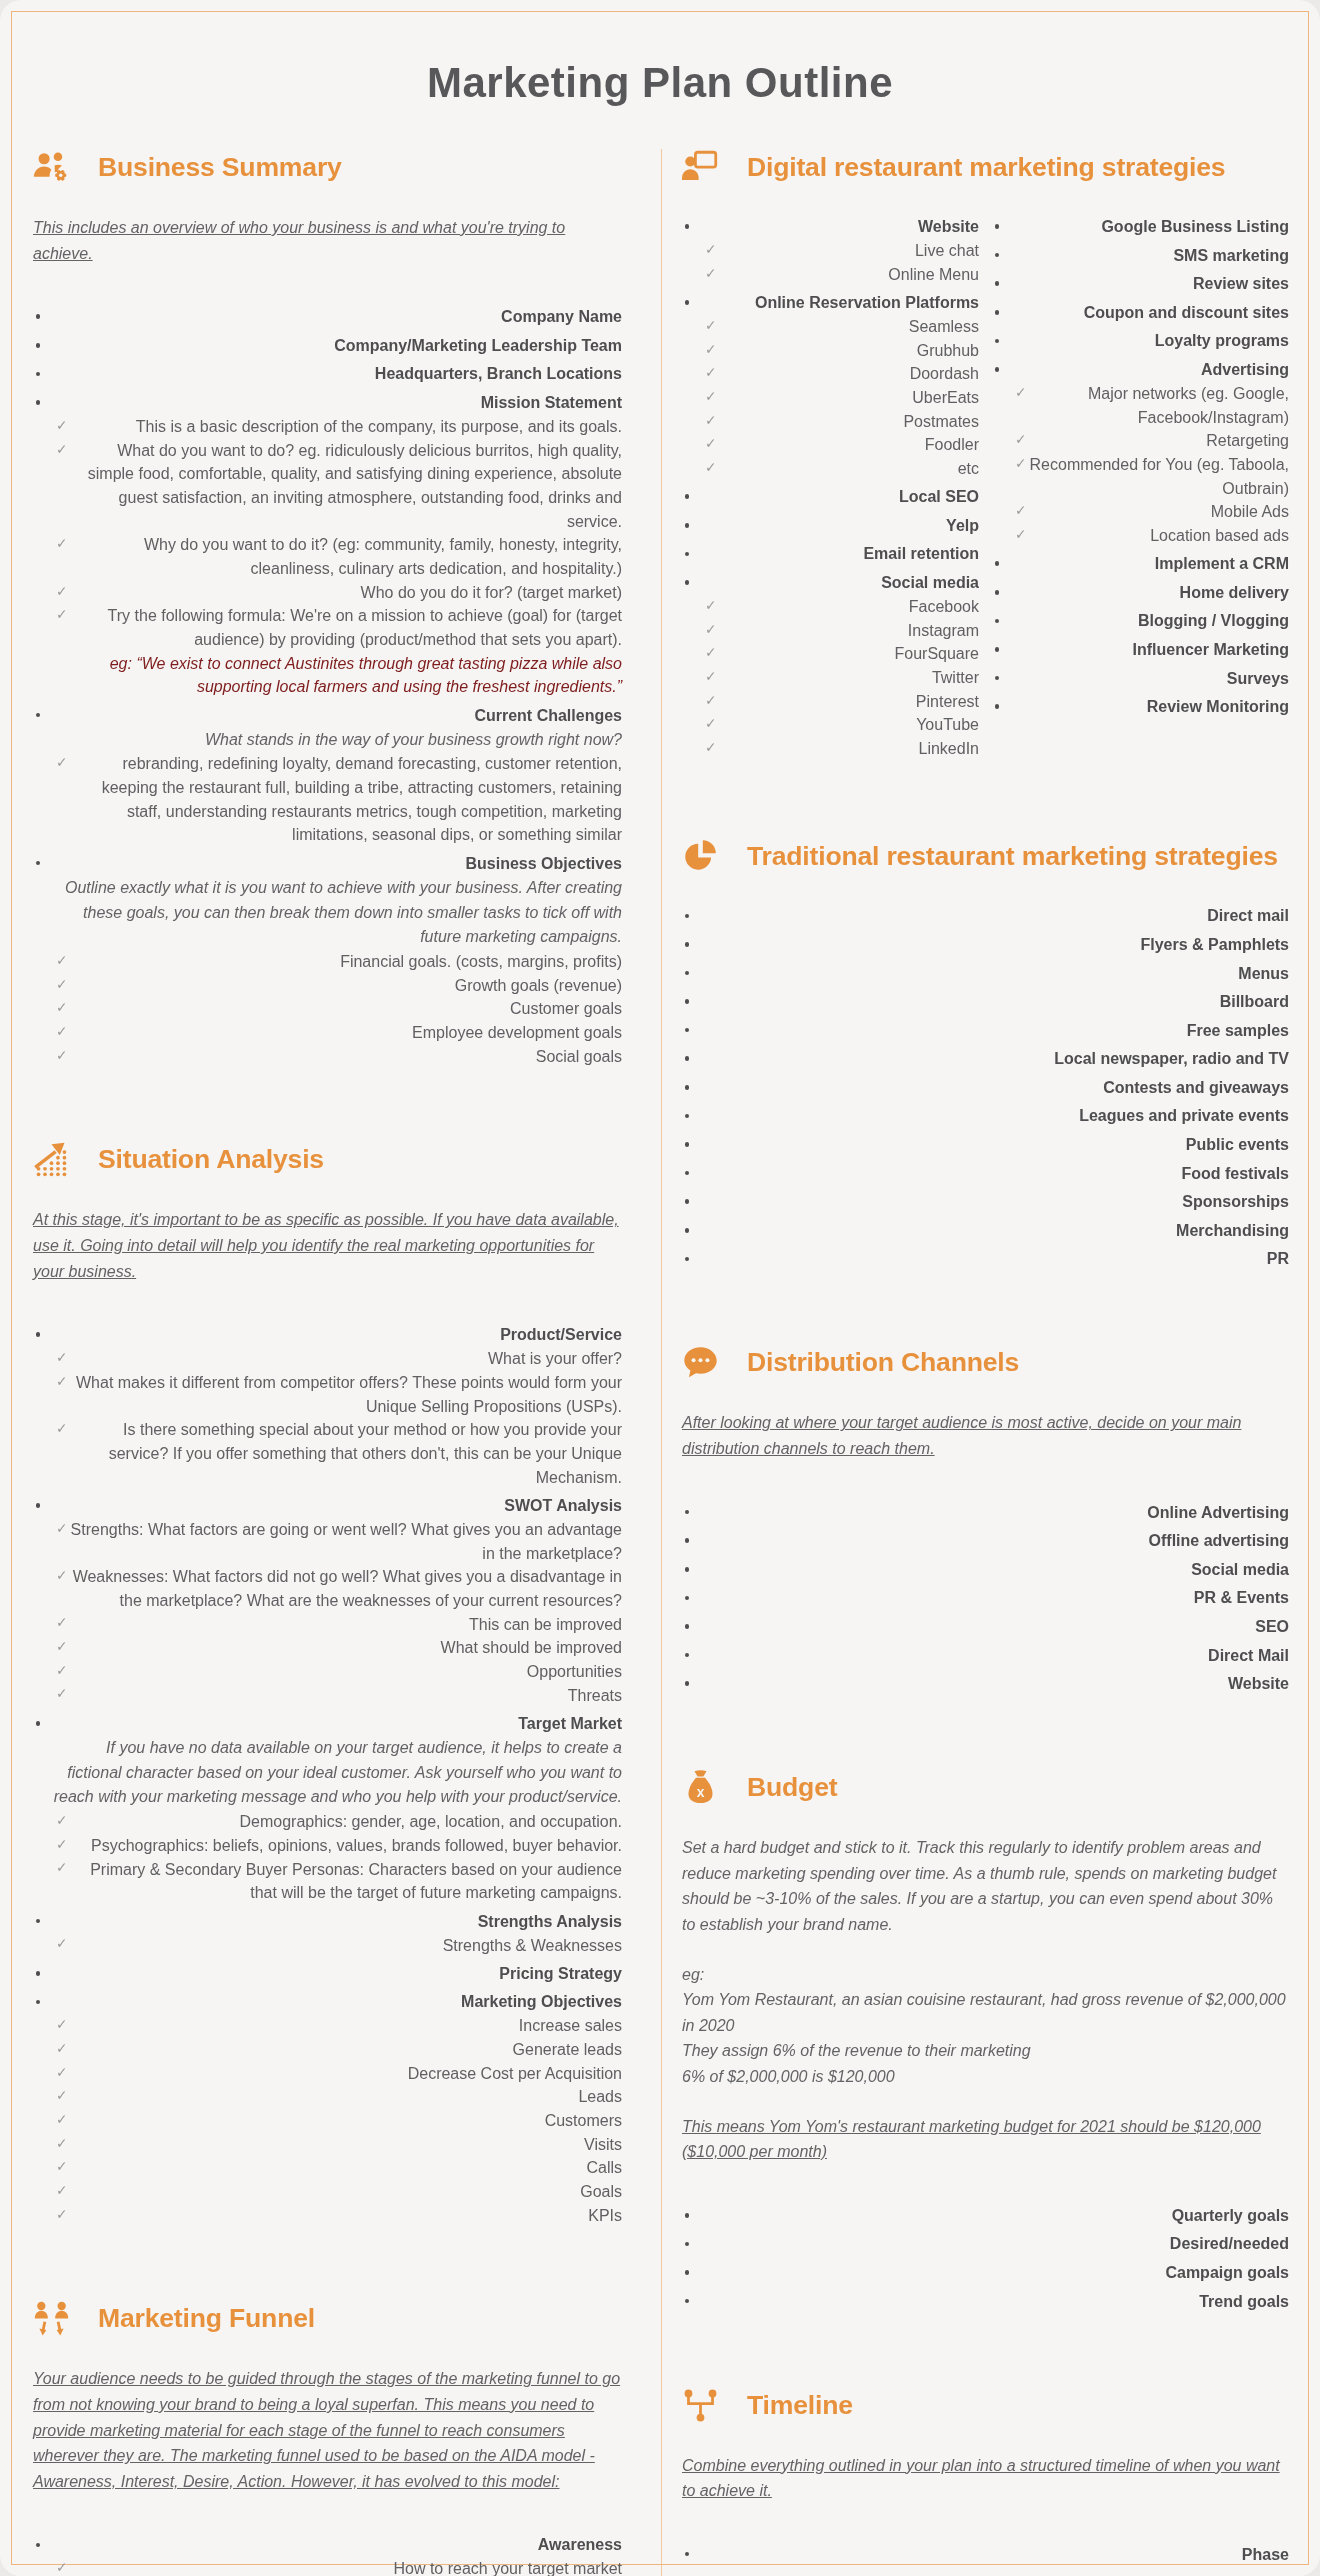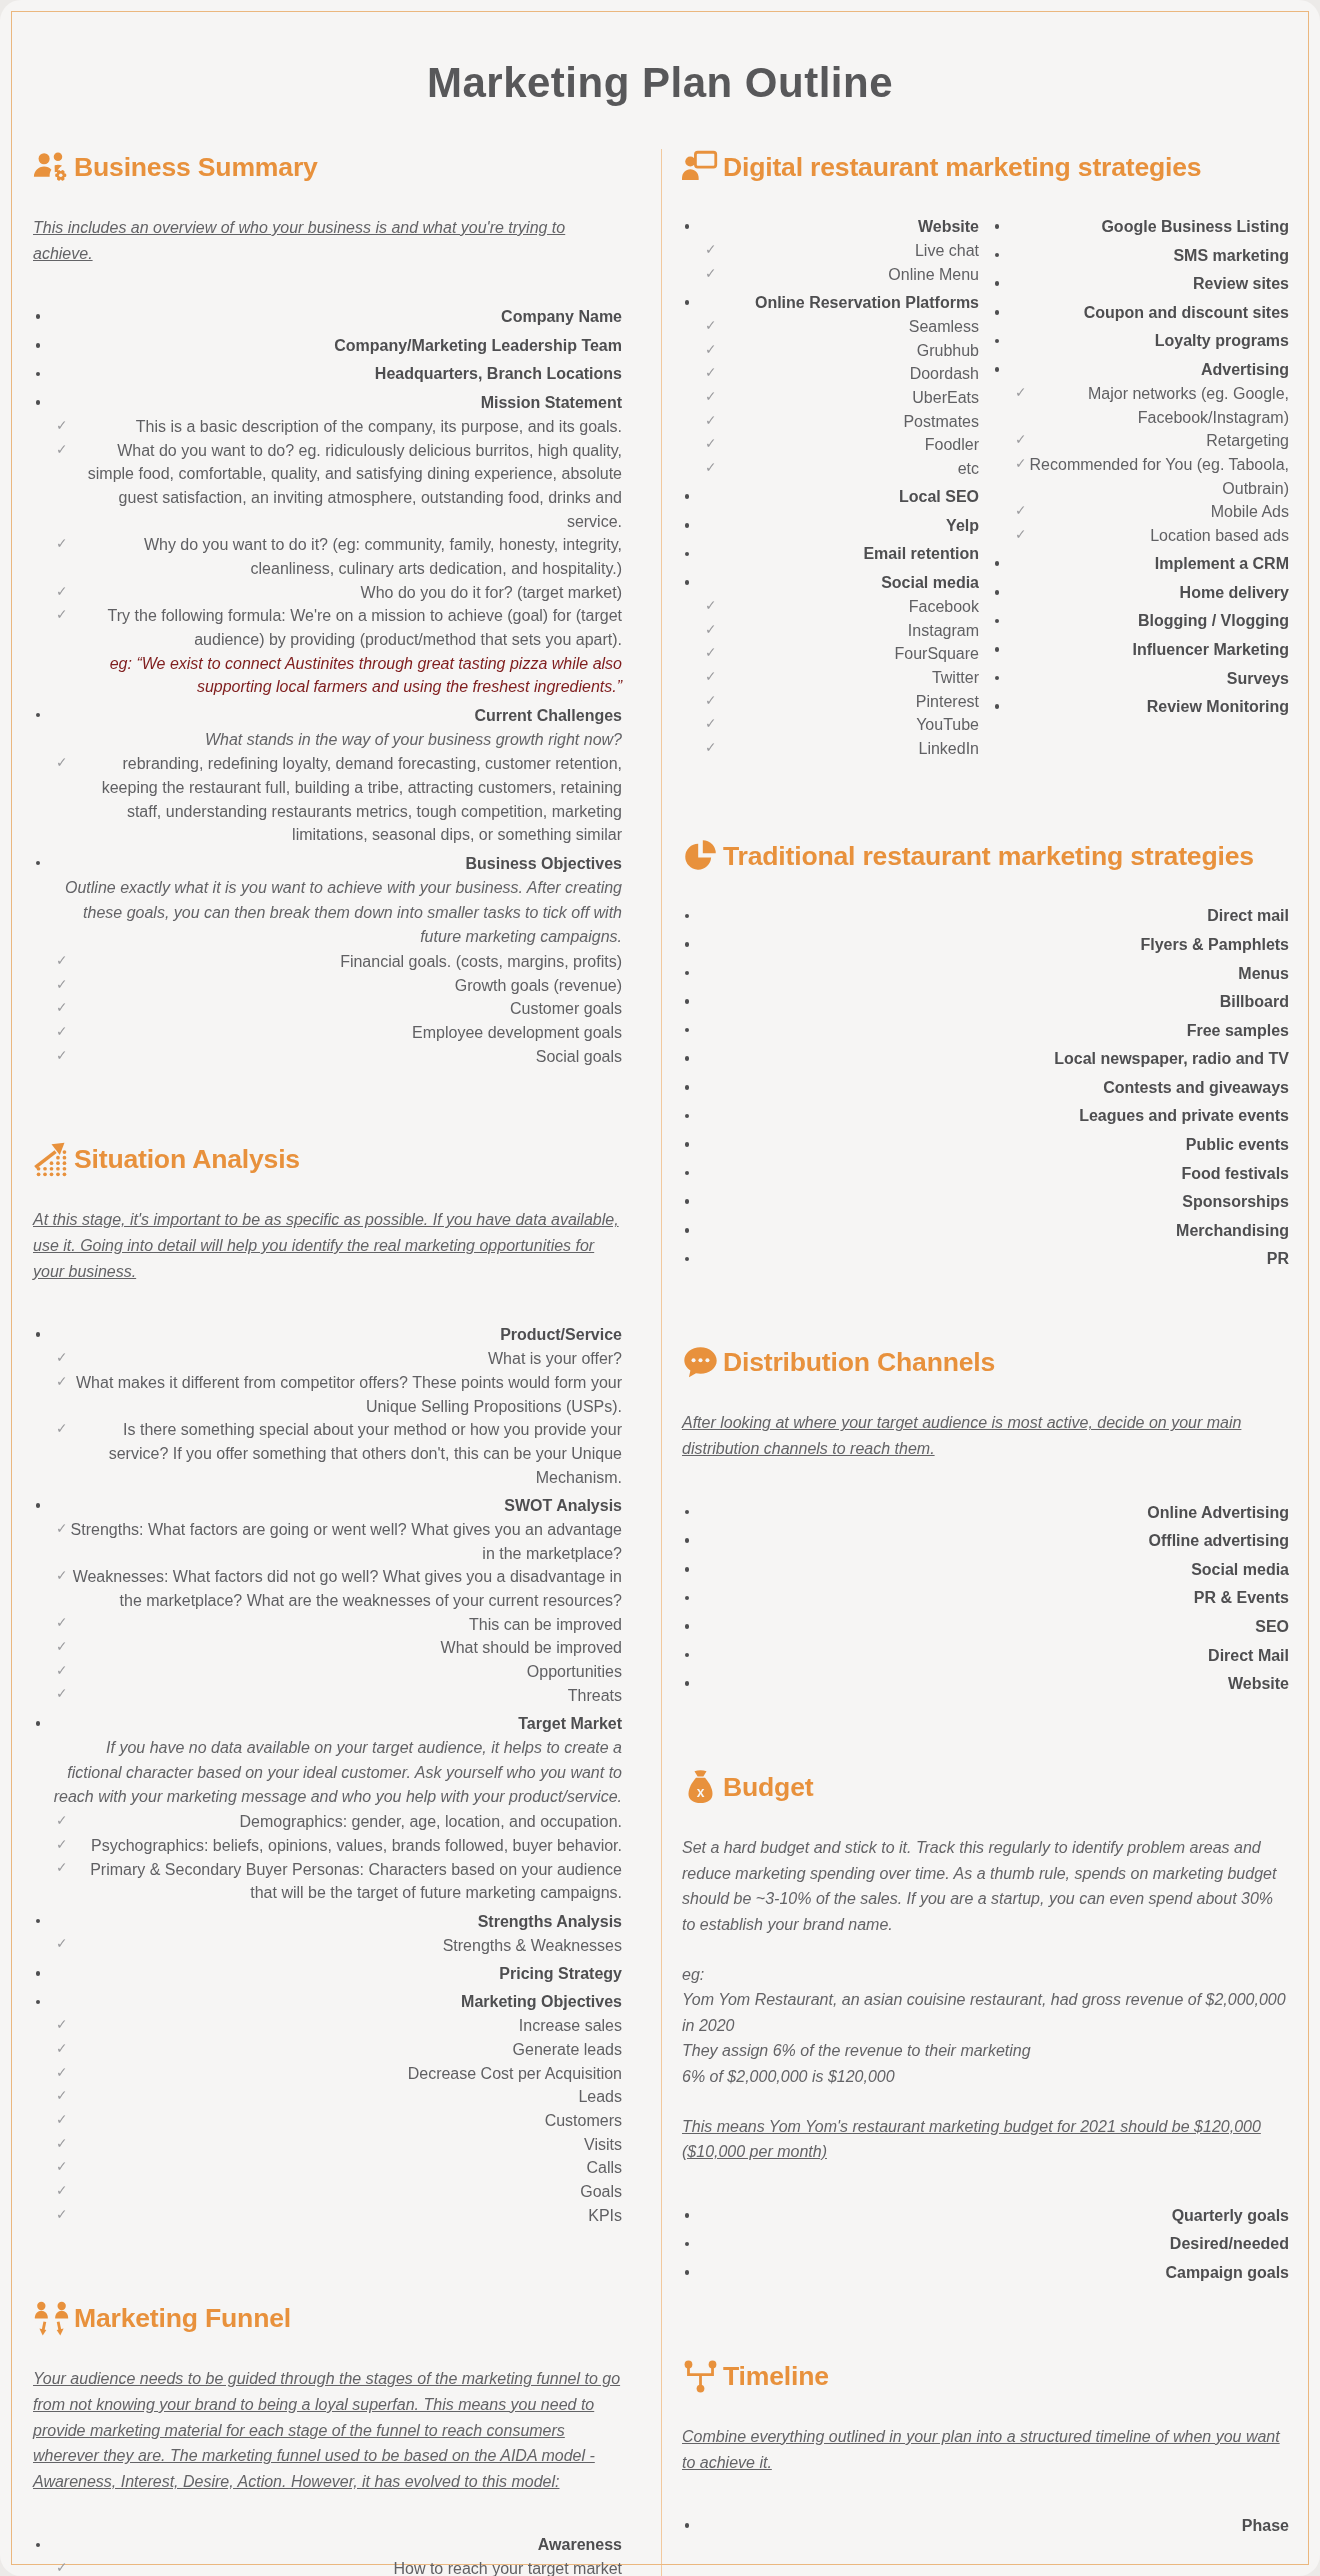--- a/index.html
+++ b/index.html
@@ -44,21 +44,21 @@
   }
   .col-right{
     flex:1;
     border-left:1.8px solid #F2C99E;
     padding-left:20px;
     box-sizing:border-box;
   }
   section{margin:0 0 73px 0;}
   section:last-child{margin-bottom:0;}
   h2.sec-head{
-    display:flex;align-items:center;gap:4px;
+    display:flex;align-items:center;gap:28px;
     margin:0 0 29px 0;
     font-size:26.6px;font-weight:700;
     color:#E8913C;
     letter-spacing:-0.2px;
     white-space:nowrap;
   }
   h2.sec-head .icon{flex:none;display:inline-flex;}
   h2.sec-head .icon svg{display:block;}
   .intro{
     font-style:italic;
@@ -664,20 +664,23 @@
           <ul class="items">
             <li class="item">
               <div class="item-label">Quarterly goals</div>
             </li>
             <li class="item">
               <div class="item-label">Desired/needed</div>
             </li>
             <li class="item">
               <div class="item-label">Campaign goals</div>
             </li>
+            <li class="item">
+              <div class="item-label">Trend goals</div>
+            </li>
           </ul>
         </section>
         <section>
           <h2 class="sec-head">
             <span class="icon">
               <svg width="37" height="37" viewBox="0 0 40 40">
                 <g fill="none" stroke="#E8913C" stroke-width="3">
                   <path d="M7 10v8h26v-8"></path>
                   <path d="M20 18v12"></path>
                 </g>

